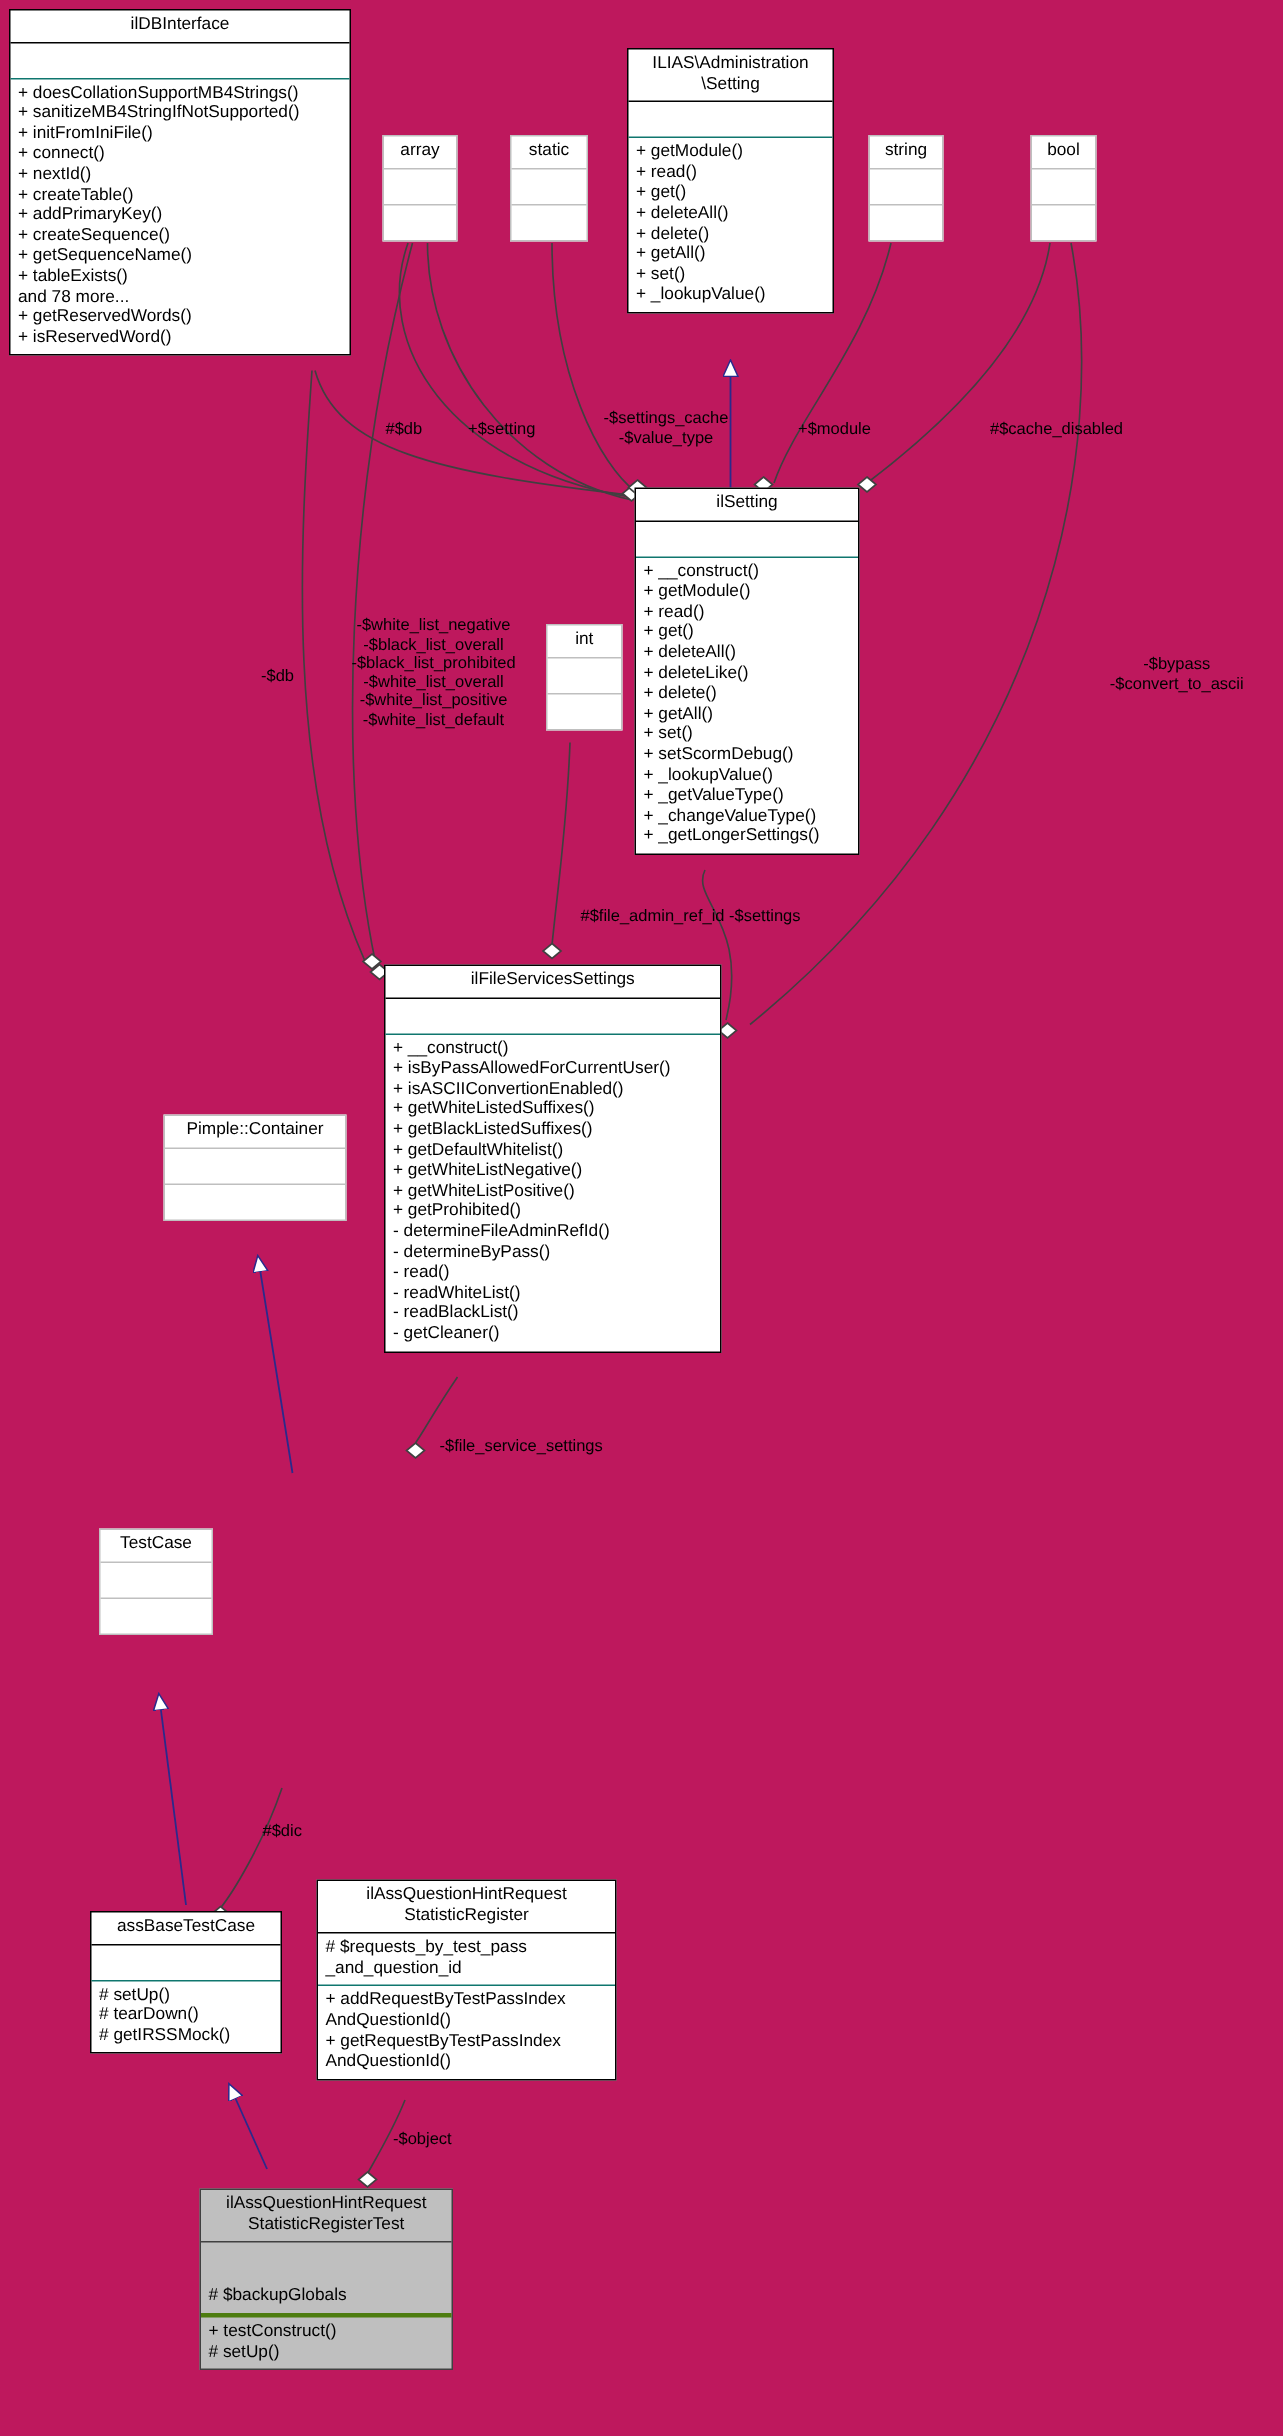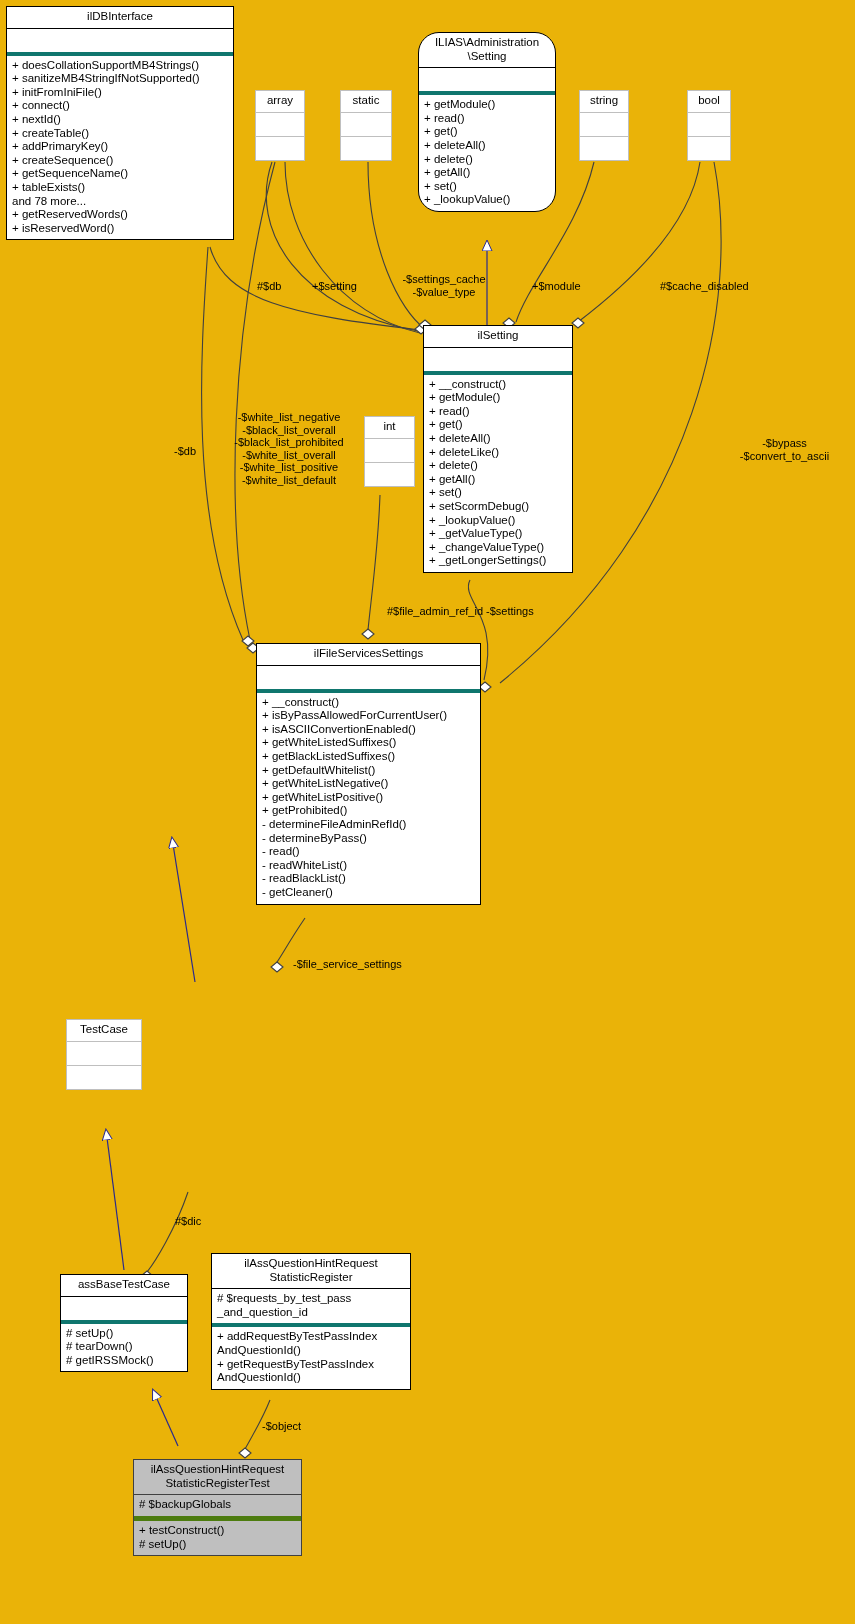--- a/index.html
+++ b/index.html
@@ -4,21 +4,21 @@
 <style>
   html, body {
     margin: 0;
     padding: 0;
     background: #ffffff;
   }
   #canvas {
     position: relative;
     width: 855px;
     height: 1624px;
-    background: #eab308;
+    background: #be185d;
     font-family: "Liberation Sans", sans-serif;
     overflow: hidden;
   }
   #edges {
     position: absolute;
     left: 0;
     top: 0;
     width: 855px;
     height: 1624px;
     pointer-events: none;
@@ -47,29 +47,30 @@
     white-space: pre-line;
   }
   .node.grey-border .nd-title {
     border-bottom: 1px solid #bfbfbf;
   }
   .node.filled .nd-title {
     border-bottom: 1px solid #404040;
   }
   .node .nd-attrs {
     padding: 3px 5px 4px 5px;
-    border-bottom: 4px solid #0f766e;
+    border-bottom: 1px solid #0f766e;
     min-height: 14px;
     white-space: pre-line;
   }
   .node.grey-border .nd-attrs {
     border-bottom: 1px solid #bfbfbf;
   }
   .node.filled .nd-attrs {
-    border-bottom: 5px solid #4d7c0f;
+    border-bottom: 3px solid #4d7c0f;
+    margin-top: 26px;
   }
   .node .nd-ops {
     padding: 3px 5px 4px 5px;
     min-height: 14px;
     white-space: pre-line;
   }
   .node .nd-attrs:empty, .node .nd-ops:empty {
     min-height: 16px;
   }
   .edge-label {
@@ -172,21 +173,21 @@
     <div class="nd-attrs"></div>
     <div class="nd-ops"></div>
   </div>
 
   <div class="node grey-border" style="left:340px; top:90px; width:52px;">
     <div class="nd-title">static</div>
     <div class="nd-attrs"></div>
     <div class="nd-ops"></div>
   </div>
 
-  <div class="node" style="left:418px; top:32px; width:138px;border-radius:21px;">
+  <div class="node" style="left:418px; top:32px; width:138px;">
     <div class="nd-title">ILIAS\Administration
 \Setting</div>
     <div class="nd-attrs"></div>
     <div class="nd-ops">+ getModule()
 + read()
 + get()
 + deleteAll()
 + delete()
 + getAll()
 + set()
@@ -243,20 +244,25 @@
 + getWhiteListPositive()
 + getProhibited()
 - determineFileAdminRefId()
 - determineByPass()
 - read()
 - readWhiteList()
 - readBlackList()
 - getCleaner()</div>
   </div>
 
+  <div class="node grey-border" style="left:109px; top:743px; width:122px;">
+    <div class="nd-title">Pimple::Container</div>
+    <div class="nd-attrs"></div>
+    <div class="nd-ops"></div>
+  </div>
 
 
   <div class="node grey-border" style="left:66px; top:1019px; width:76px;">
     <div class="nd-title">TestCase</div>
     <div class="nd-attrs"></div>
     <div class="nd-ops"></div>
   </div>
 
   <div class="node" style="left:60px; top:1274px; width:128px;">
     <div class="nd-title">assBaseTestCase</div>

